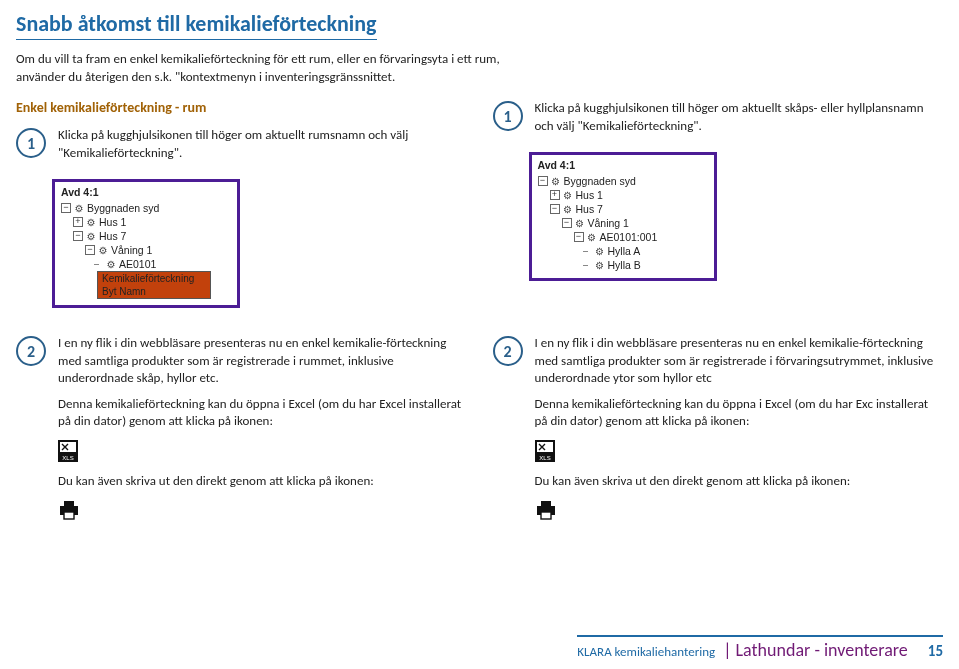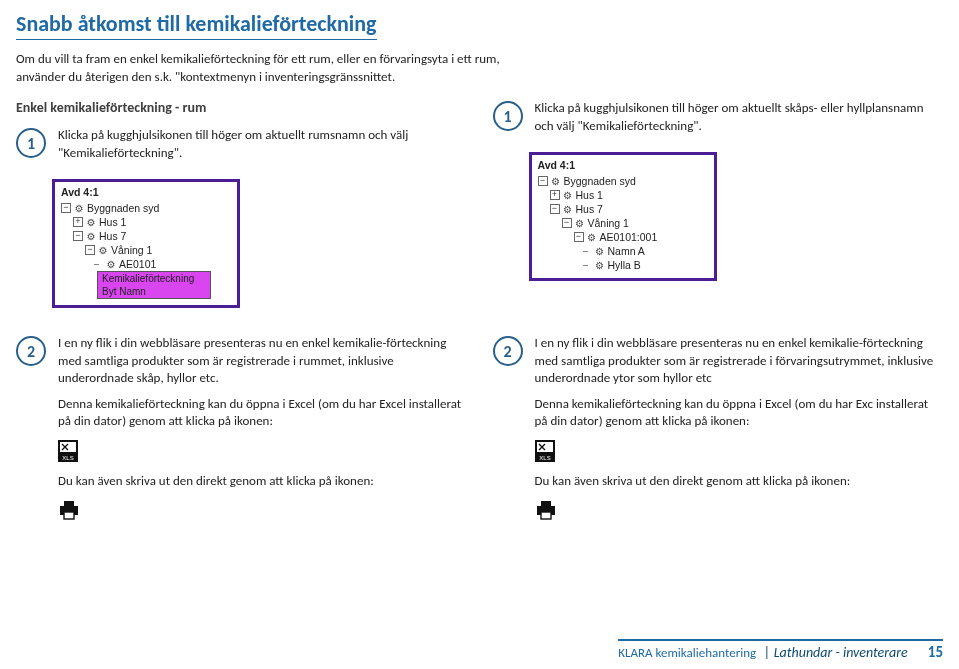--- a/index.html
+++ b/index.html
@@ -29,21 +29,21 @@
     line-height: 1.35;
   }
   .columns {
     display: flex;
     gap: 26px;
   }
   .col {
     flex: 1;
   }
   .subhead {
-    color: #404040;
+    color: #a16207;
     font-weight: 600;
     font-size: 14px;
     margin: 0 0 10px 0;
   }
   .step {
     display: flex;
     gap: 12px;
     margin-bottom: 10px;
   }
   .badge {
@@ -112,21 +112,21 @@
     width:5px;height:1px;background:#888;left:-3px;top:3px;
   }
   .gear {
     width: 10px;
     text-align: center;
     flex-shrink:0;
   }
   .gear::before { content: "\2699"; font-size:10px; color:#444;}
   .ctx-menu {
     border: 1px solid #555;
-    background:#d946ef;
+    background:#c2410c;
     margin-left: 36px;
     font-size:10px;
     width: 112px;
   }
   .ctx-menu div {
     padding: 1px 4px;
   }
 
   
   .row2 { margin-top: 18px; }
@@ -150,21 +150,21 @@
   }
   .footer-bar {
     border-top: 2px solid #1f6aa5;
     padding-top: 2px;
     display: flex;
     gap: 8px;
     align-items: baseline;
     margin-left: 42px;
   }
   .footer-brand { color:#1f6aa5; font-size:13px; }
-  .footer-sub { color:#0c4a6e; font-size:14px;font-style:italic; }
+  .footer-sub { color:#701a75; font-size:18px; }
   .footer-page { color:#1f6aa5; font-weight:700; font-size:15px; margin-left:12px;}
 </style>
 </head>
 <body>
 
 
 
 <h1 class="page-title">Snabb åtkomst till kemikalieförteckning</h1>
 <p class="intro">Om du vill ta fram en enkel kemikalieförteckning för ett rum, eller en förvaringsyta i ett rum, använder du återigen den s.k. "kontextmenyn i inventeringsgränssnittet.</p>
 
@@ -246,21 +246,21 @@
         <span>Våning 1</span>
       </div>
       <div class="tree-node l4">
         <span class="expander">−</span>
         <span class="gear"></span>
         <span>AE0101:001</span>
       </div>
       <div class="tree-node l5">
         <span class="bullet"></span>
         <span class="gear"></span>
-        <span>Namn A</span>
+        <span>Hylla A</span>
       </div>
       <div class="tree-node l5">
         <span class="bullet"></span>
         <span class="gear"></span>
         <span>Hylla B</span>
       </div>
     </div>
   </div>
 </div>
 

